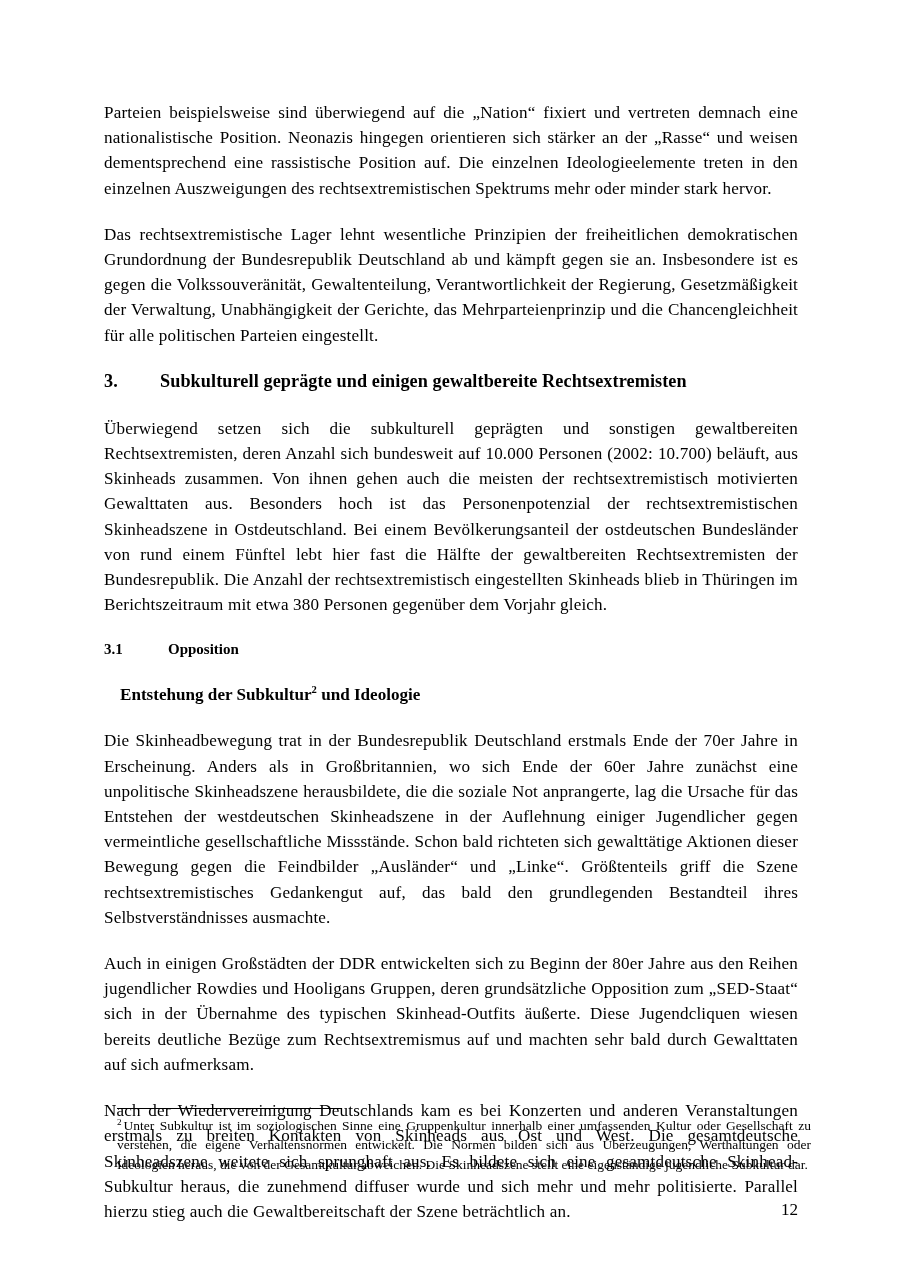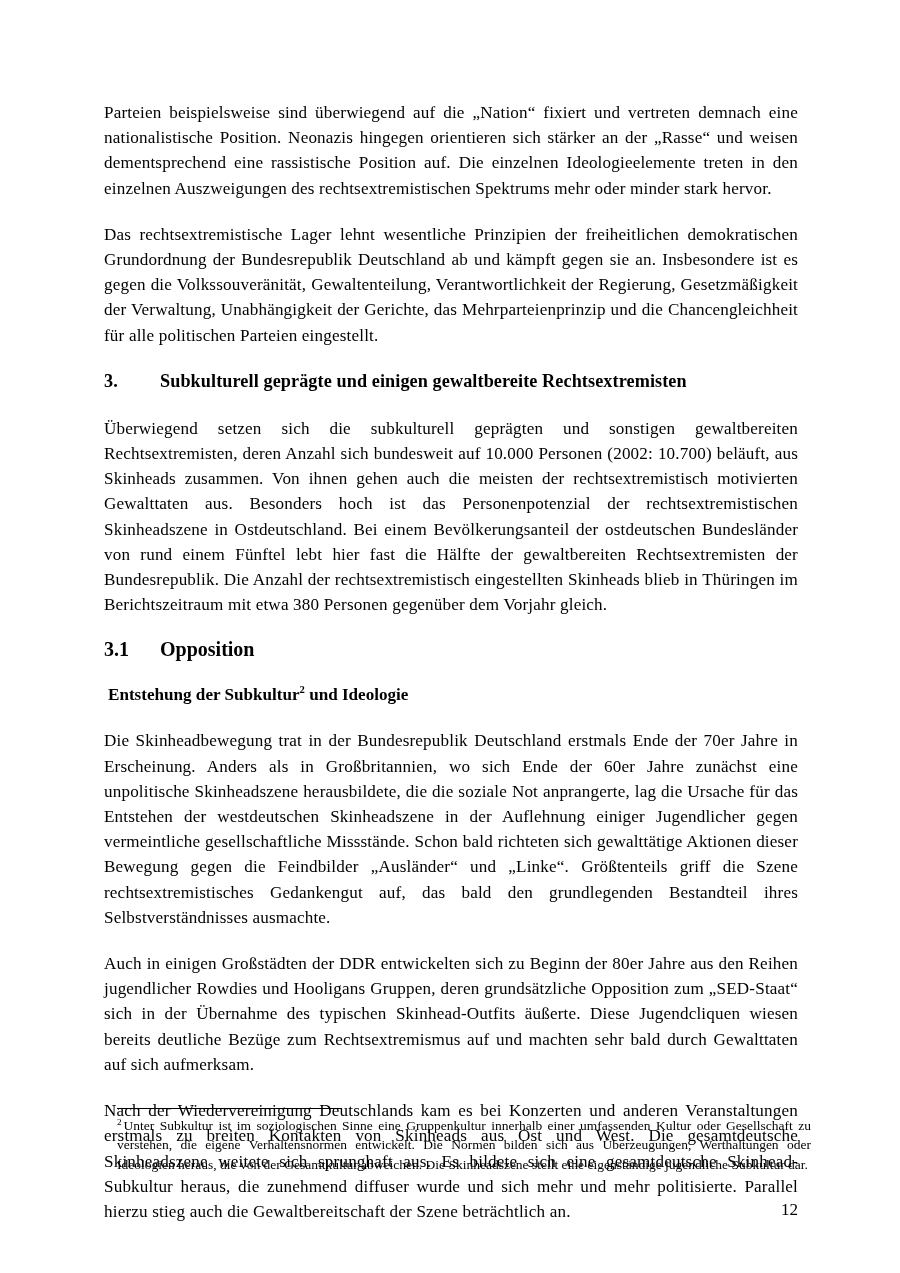--- a/index.html
+++ b/index.html
@@ -59,39 +59,40 @@
     flex: 0 0 56px;
   }
   .h1 .txt {
     flex: 1 1 auto;
   }
 
   
   .h2 {
     display: flex;
     align-items: baseline;
-    font-size: 20px;
+    font-size: 15px;
     font-weight: bold;
     line-height: 23px;
     margin: 16px 0 22px 0;
+    gap: 8px;
   }
   .h2 .num {
     width: 56px;
     flex: 0 0 56px;
   }
   .h2 .txt {
     flex: 1 1 auto;
   }
 
   
   .h3 {
     font-size: 17.1px;
     font-weight: bold;
     line-height: 23px;
-    margin: 0 0 22px 4px;
+    margin: 0 0 22px 16px;
   }
   .h3 sup {
     font-size: 0.62em;
     vertical-align: super;
     line-height: 0;
     font-weight: bold;
   }
 
   
   .footnote-area {

